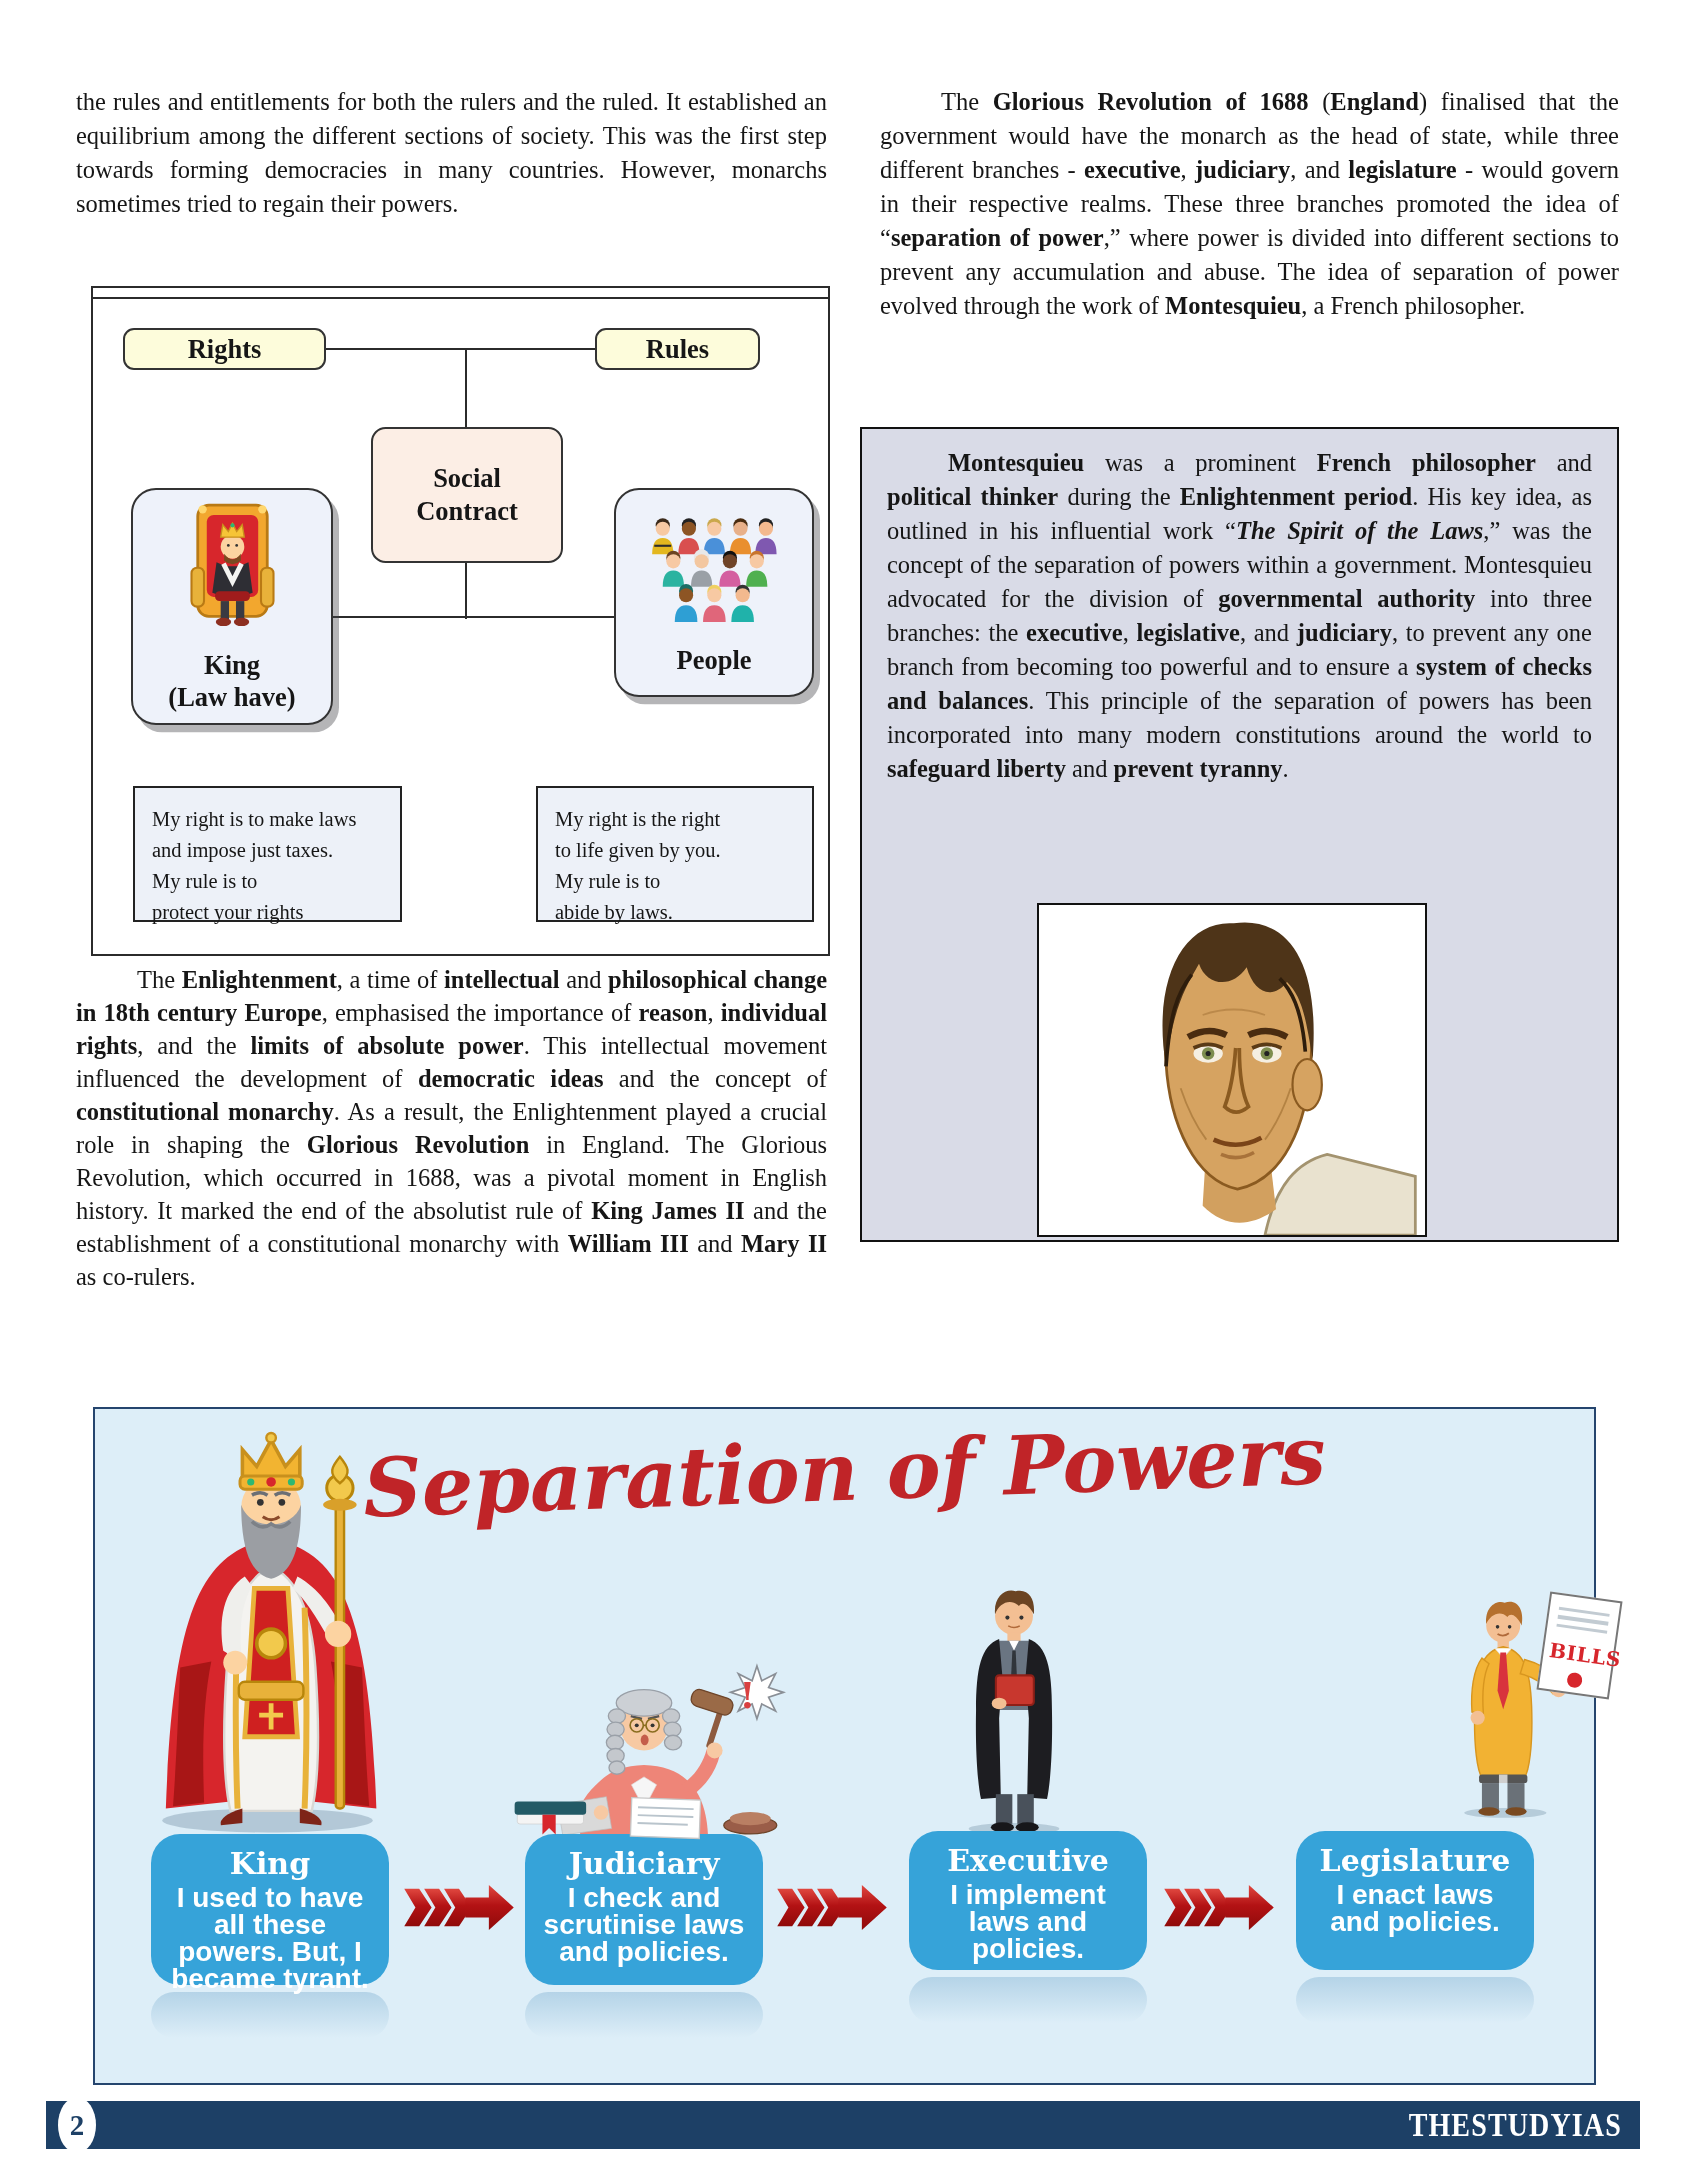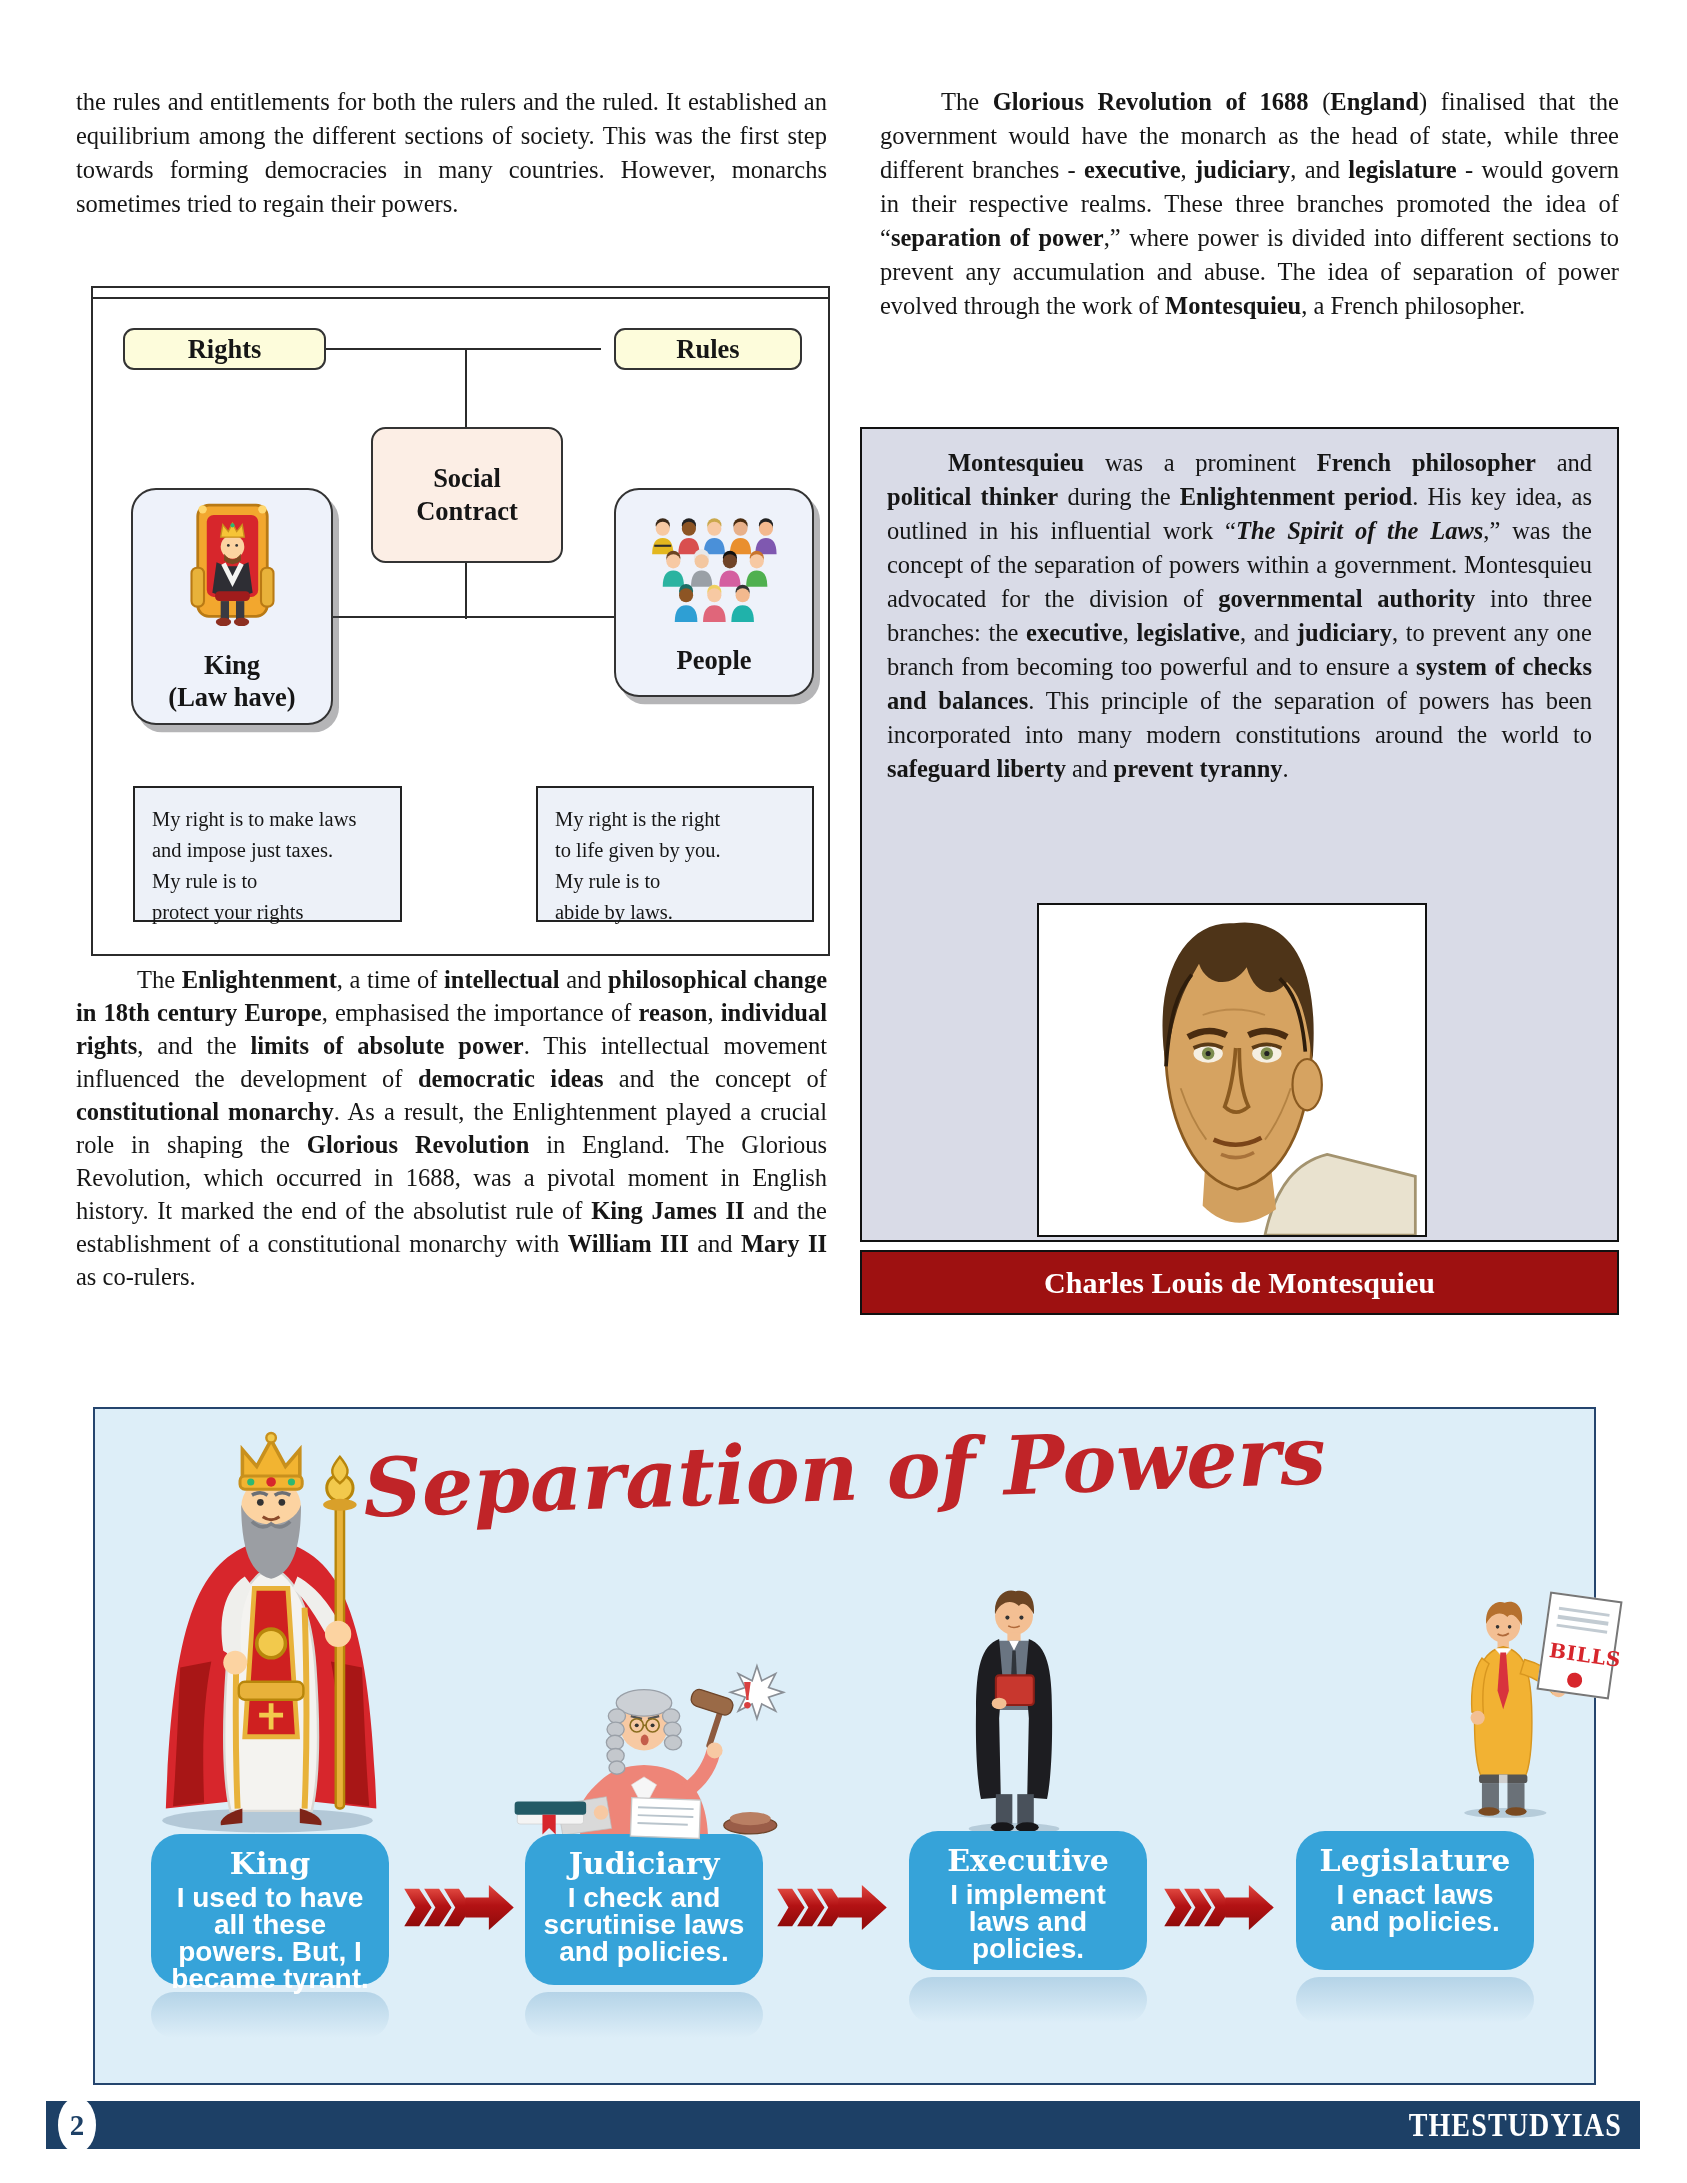--- a/index.html
+++ b/index.html
@@ -76,21 +76,21 @@
     <div class="topline"></div>
 
     <div class="dline" style="left:233px;top:60px;width:275px;height:2px"></div>
     <div class="dline" style="left:372px;top:60px;width:2px;height:79px"></div>
     <div class="dline" style="left:372px;top:275px;width:2px;height:56px"></div>
     <div class="dline" style="left:239px;top:328px;width:283px;height:2px"></div>
 
     <div class="pill" style="left:30px;top:40px;width:203px;height:42px">
       <span>Rights</span>
     </div>
-    <div class="pill" style="left:521px;top:40px;width:188px;height:42px">
+    <div class="pill" style="left:502px;top:40px;width:165px;height:42px">
       <span>Rules</span>
     </div>
     <div class="pill" id="social-box">
       <span>Social Contract</span>
     </div>
 
     <div class="partybox" style="left:38px;top:200px;width:202px;height:237px">
       <svg viewBox="0 0 150 200" style="width:105px;height:139px;margin-top:10.6px">
         <rect x="25" y="6" width="100" height="160" rx="16" fill="#f2a72e" stroke="#b97a14" stroke-width="4"></rect>
         <circle cx="32" cy="12" r="6" fill="#ffd76e"></circle>
@@ -221,23 +221,20 @@
         <path d="M102 78 C101 92 99 102 96 110 Q102 116 109 110 Q104 100 104 78" fill="none" stroke="#8a5a20" stroke-width="2"></path>
         <path d="M90 128 Q103 134 116 127" stroke="#7a4418" stroke-width="2.5" fill="none"></path>
         <path d="M94 136 Q103 140 112 135" stroke="#a8723a" stroke-width="2" fill="none"></path>
         <path d="M72 100 C76 112 80 120 86 128" stroke="#8a5a20" stroke-width="1" opacity=".45" fill="none"></path>
         <path d="M132 100 C128 112 124 120 118 128" stroke="#8a5a20" stroke-width="1" opacity=".45" fill="none"></path>
         <path d="M84 60 Q101 54 118 60" stroke="#8a5a20" stroke-width="1" opacity=".35" fill="none"></path>
       </svg>
     </div>
   </div>
 
-  <div class="abs" id="caption-bar">
-    <span>Charles Louis de Montesquieu</span>
-  </div>
 
   <div class="abs" id="panel">
     <div id="panel-title">Separation of Powers</div>
 
     <svg class="figure" style="left:23px;top:18.5px;width:311px;height:407px" viewBox="0 0 260 340">
       <ellipse cx="125" cy="328" rx="88" ry="10" fill="#8fa9bc" opacity=".55"></ellipse>
       <path d="M128 92 C70 104 46 150 40 318 L96 312 C90 230 98 170 128 142 C158 170 166 230 160 312 L216 318 C210 150 186 104 128 92 Z" fill="#d7262c"></path>
       <path d="M52 200 C50 250 48 290 46 316 L72 313 C70 260 72 225 78 195 Z" fill="#a81616"></path>
       <path d="M204 200 C206 250 208 290 210 316 L184 313 C186 260 184 225 178 195 Z" fill="#a81616"></path>
       <path d="M128 116 C104 126 94 158 91 200 C87 258 89 298 94 320 L162 320 C167 298 169 258 165 200 C162 158 152 126 128 116 Z" fill="#f4f3f0" stroke="#d8d8d4" stroke-width="2"></path>

